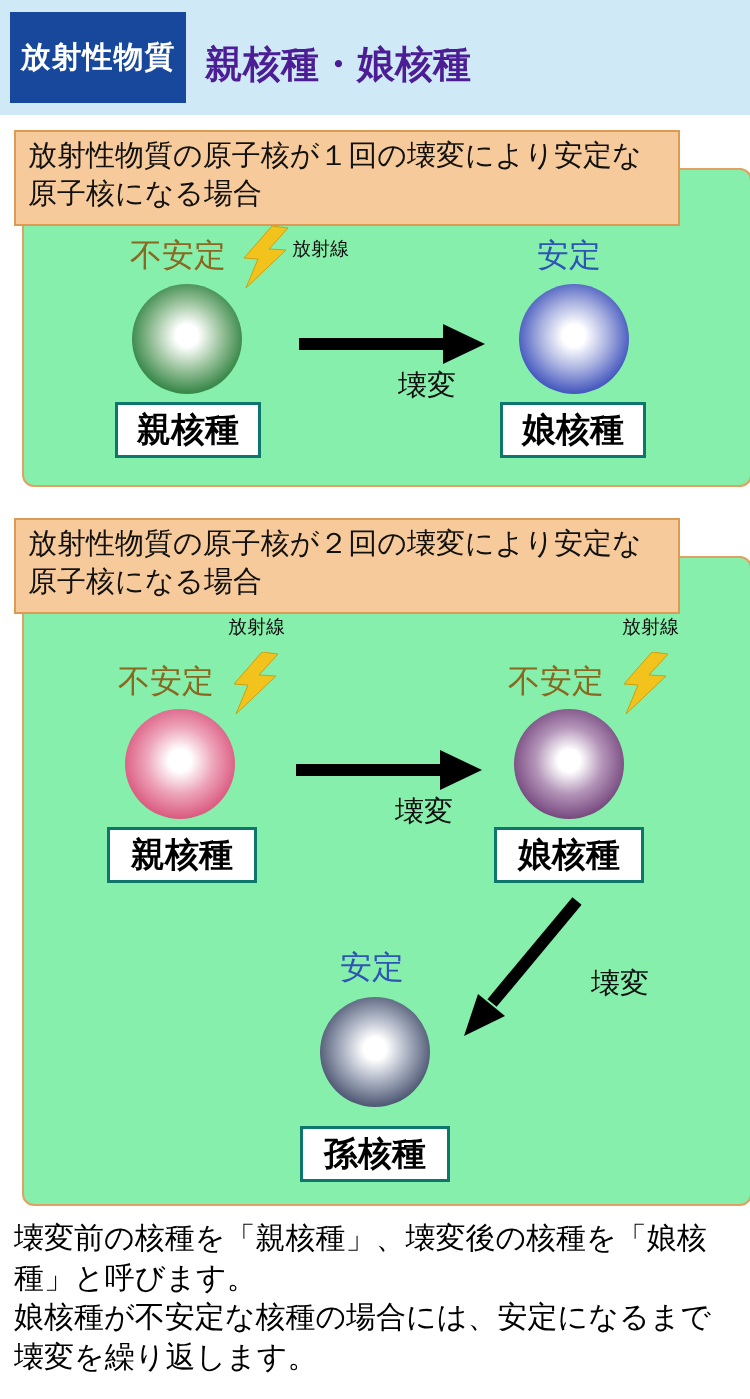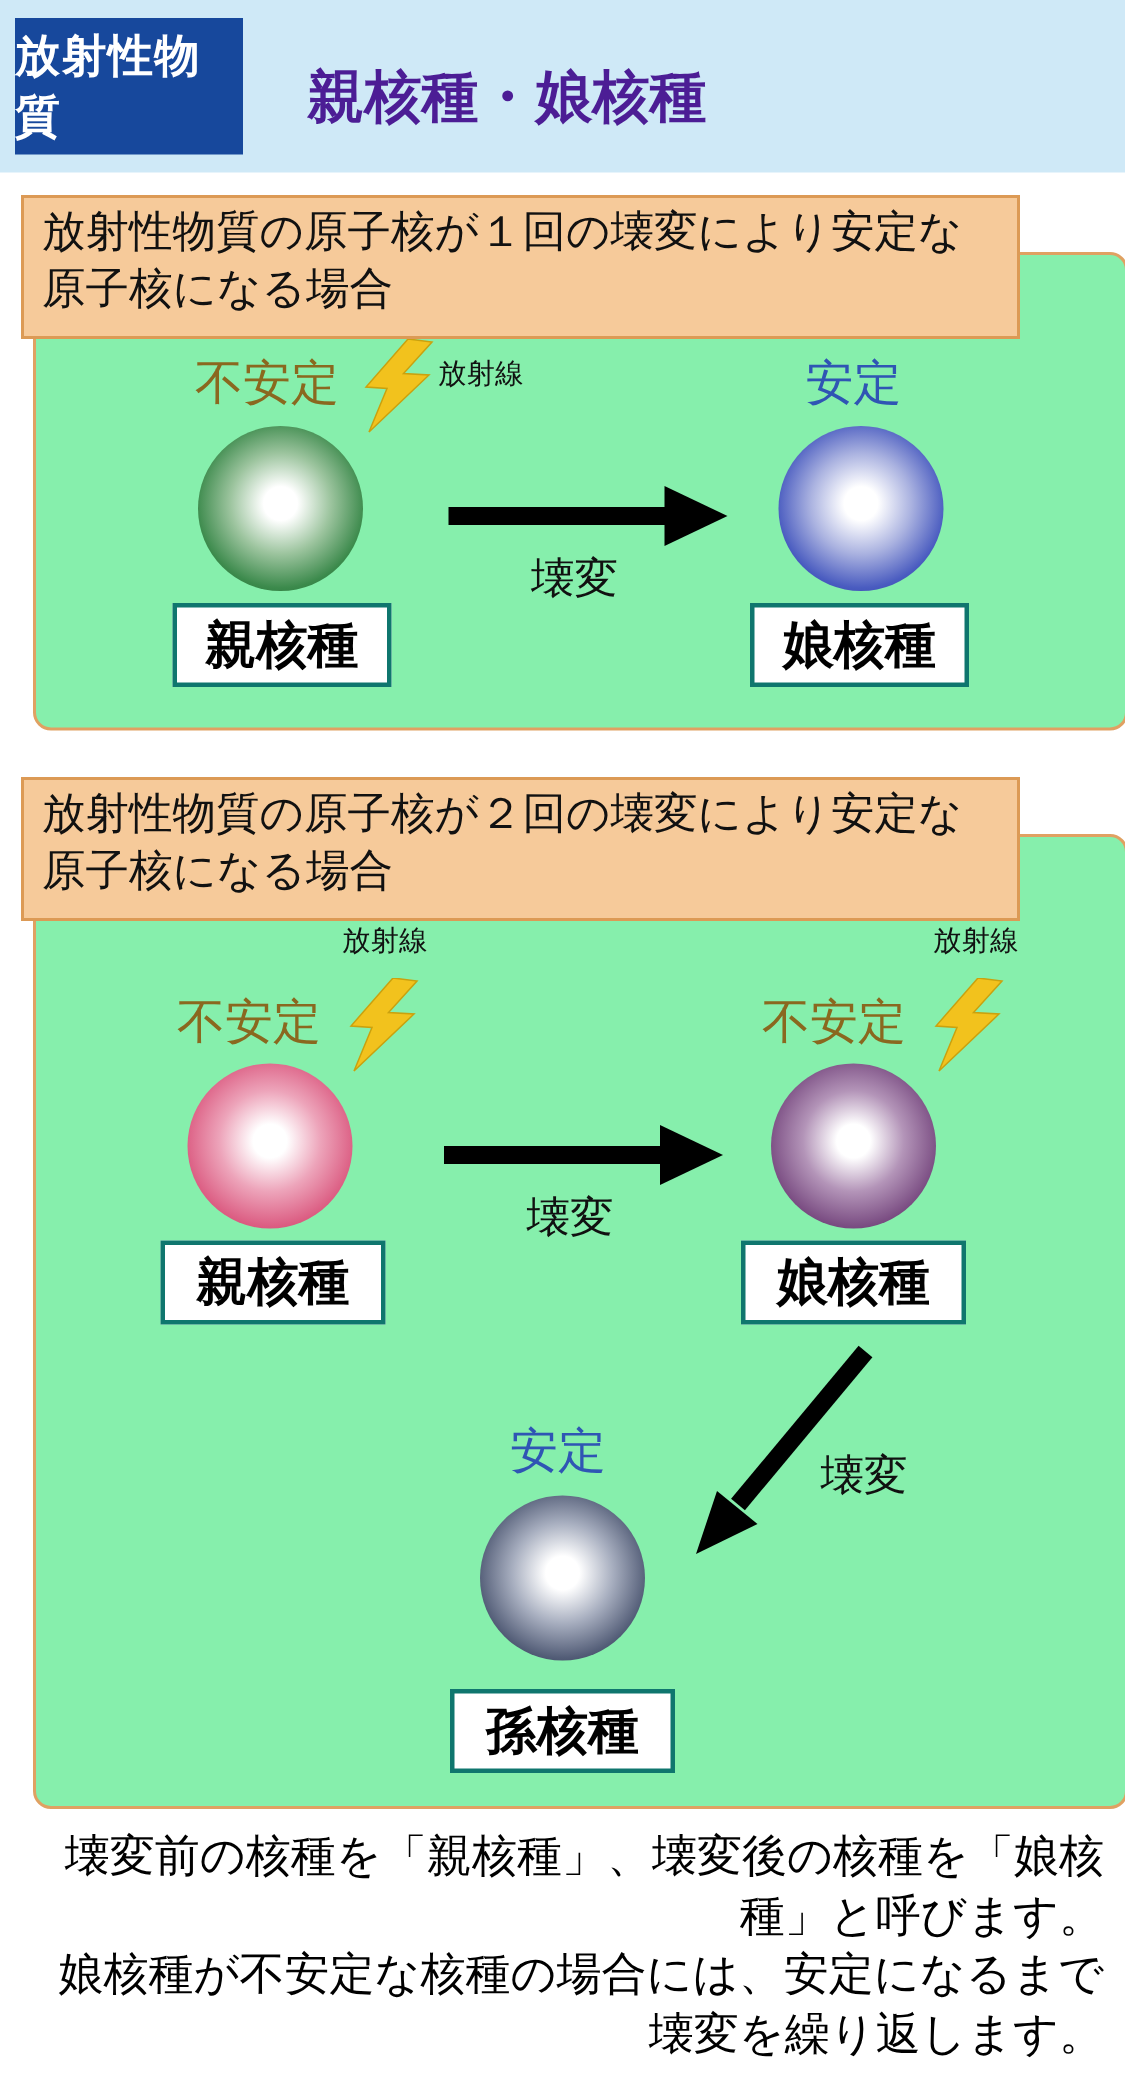--- a/index.html
+++ b/index.html
@@ -13,21 +13,21 @@
 
   
   .header {
     width: 750px; height: 115px;
     background: #cfe9f7;
     display: flex; align-items: center;
     position: relative;
   }
   .badge {
     position: absolute; left: 10px; top: 12px;
-    width: 152px; height: 91px;
+    width: 176px; height: 91px;
     background: #17489c; color: #ffffff;
     font-size: 30px; font-weight: bold;
     display: flex; align-items: center; justify-content: center;
     letter-spacing: 1px;
   }
   .page-title {
     position: absolute; left: 205px; top: 0; height: 128px;
     display: flex; align-items: center;
     font-size: 38px; font-weight: bold; color: #4c1d95;
   }
@@ -53,41 +53,41 @@
   #section1 { height: 357px; }
   #section1 .panel { height: 319px; }
   #section2 { height: 688px; margin-top: 31px; }
   #section2 .panel { height: 650px; }
 
   .abs { position: absolute; }
 
   .unstable-label { font-size: 32px; color: #8a681f; white-space: nowrap; }
   .stable-label   { font-size: 32px; color: #2f55b4; white-space: nowrap; }
   .radiation-label{ font-size: 19px; color: #111; white-space: nowrap; }
-  .decay-label    { font-size: 29px; color: #111; white-space: nowrap; }
+  .decay-label    { font-size: 29px; color: #111; white-space: nowrap; margin-left: 44px; }
 
   .sphere { width: 110px; height: 110px; border-radius: 50%; }
   .sphere-green  { background: radial-gradient(circle at 50% 47%, #ffffff 0%, #ffffff 14%, #9cc49e 42%, #3c8a4c 70%, #1f6c33 88%, #175227 100%); }
   .sphere-blue   { background: radial-gradient(circle at 50% 47%, #ffffff 0%, #ffffff 14%, #aab2e0 42%, #4a5cc0 70%, #2c3fa6 88%, #22307f 100%); }
   .sphere-pink   { background: radial-gradient(circle at 50% 47%, #ffffff 0%, #ffffff 14%, #eda4ba 42%, #dc5f84 70%, #d23b63 88%, #b02a50 100%); }
   .sphere-purple { background: radial-gradient(circle at 50% 47%, #ffffff 0%, #ffffff 14%, #b394b8 42%, #7c4f84 70%, #5c2a64 88%, #471f4e 100%); }
   .sphere-navy   { background: radial-gradient(circle at 50% 47%, #ffffff 0%, #ffffff 14%, #a7aebf 42%, #545e78 70%, #2a3350 88%, #1f2740 100%); }
 
   .nuclide-box {
     background: #ffffff;
     border: 3px solid #0f766e;
     font-size: 34px; font-weight: bold; color: #000;
     display: flex; align-items: center; justify-content: center;
     white-space: nowrap;
   }
 
   
   .footer {
     margin: 12px 14px 20px 14px;
-    font-size: 30px; line-height: 1.32; color: #000; text-align: right;
+    font-size: 30px; line-height: 1.32; color: #000;
   }
 </style>
 </head>
 <body>
 
 <div class="page">
 
   <header class="header">
     <div class="badge">放射性物質</div>
     <div class="page-title">親核種・娘核種</div>

